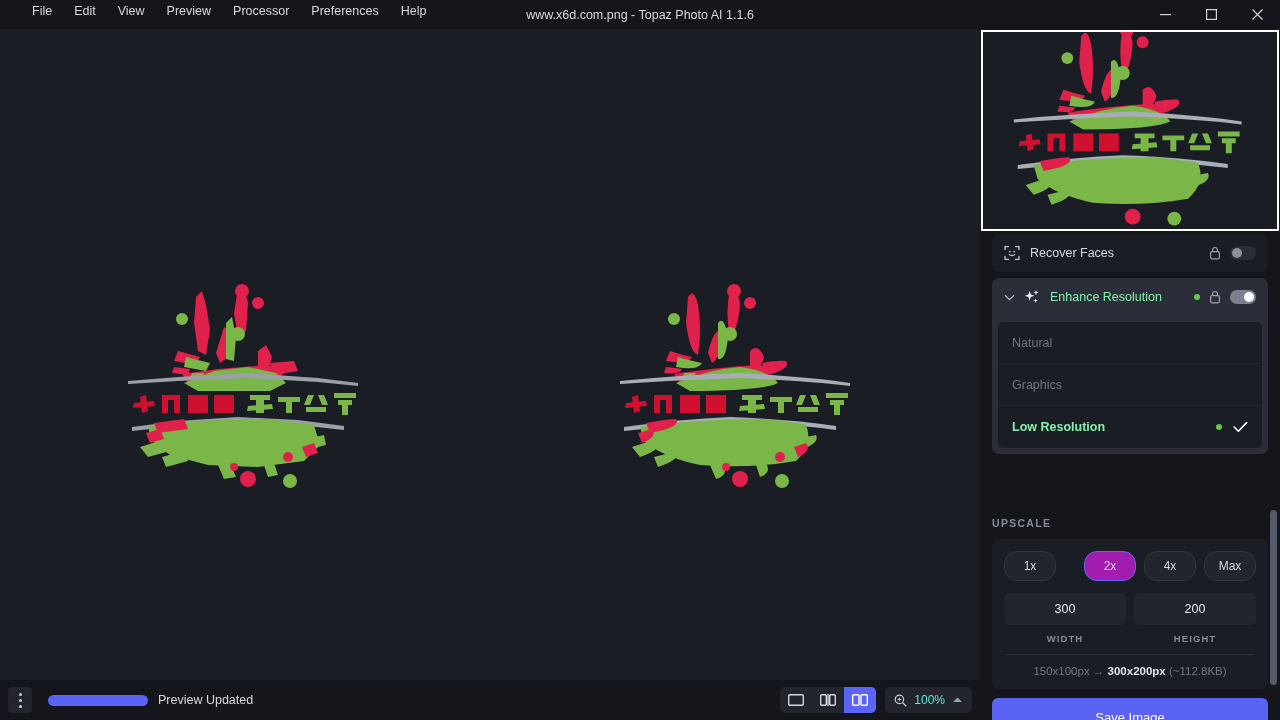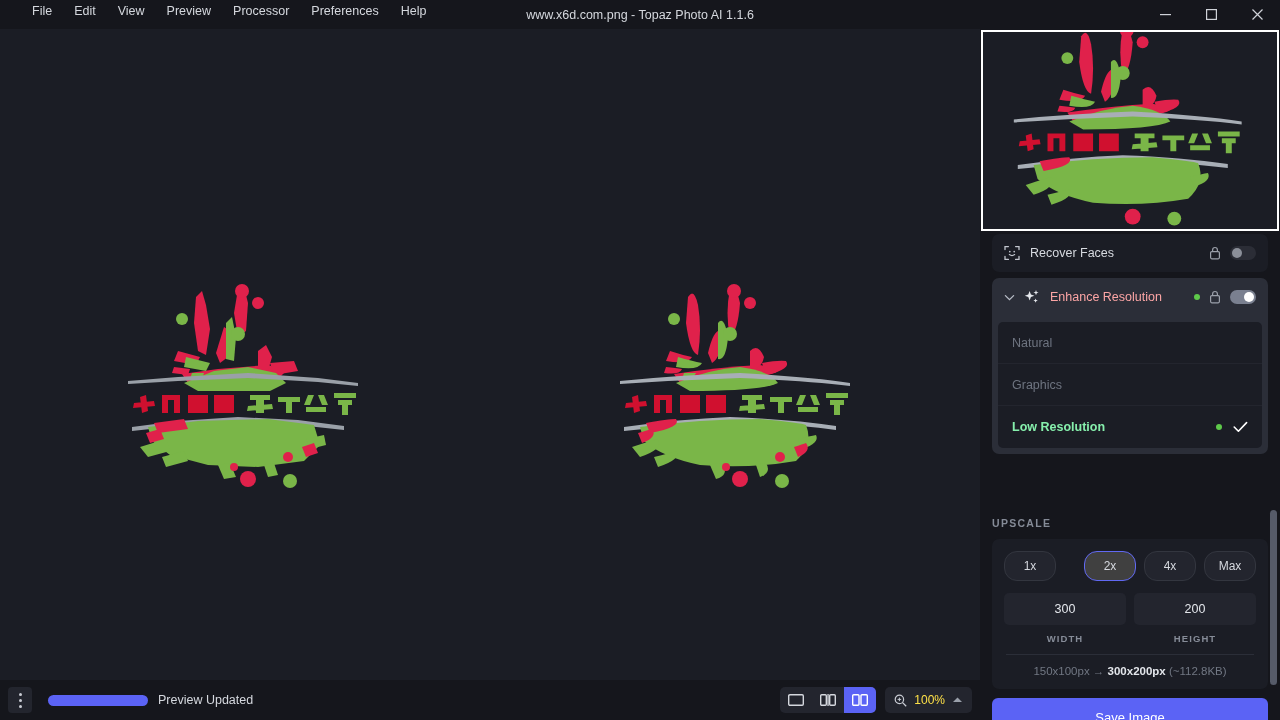--- a/index.html
+++ b/index.html
@@ -76,21 +76,21 @@
   .vbtn {
     width: 32px; height: 26px; display: flex; align-items: center; justify-content: center;
     cursor: pointer;
   }
   .vbtn.active { background: #5b63f5; }
   .zoom-tool {
     position: absolute; right: 8px; top: 7px;
     display: flex; align-items: center; gap: 7px;
     background: #23252e; border-radius: 5px; height: 26px; padding: 0 9px; cursor: pointer;
   }
-  .zoom-pct { font-size: 12px; color: #fde047; }
+  .zoom-pct { font-size: 12px; color: #5eead4; }
 
   
   .panel {
     position: absolute; right: 0; top: 29px; width: 300px; height: 691px;
     background: #15161c;
   }
   .thumb-wrap {
     position: absolute; left: 0; top: 0; width: 300px; height: 203px;
     padding: 0 0 0 0;
   }
@@ -100,21 +100,21 @@
   }
 
   .row-card {
     position: absolute; left: 12px; width: 276px;
     background: #1b1d25; border-radius: 7px;
     display: flex; align-items: center; padding: 0 12px;
   }
   .row-recover { top: 205px; height: 38px; }
   .row-enhance { top: 249px; height: 38px; background: #2b2e38; border-radius: 7px 7px 0 0; }
   .row-label { font-size: 12.5px; color: #d7dae0; }
-  .row-label.on { color: #fca5a5; }
+  .row-label.on { color: #86efac; }
   .row-right { margin-left: auto; display: flex; align-items: center; gap: 9px; }
   .dot-green { width: 6px; height: 6px; border-radius: 50%; background: #5ec94a; display: block; }
 
   .toggle {
     width: 26px; height: 14px; border-radius: 8px; position: relative; cursor: pointer;
   }
   .toggle.off { background: #2b2d36; }
   .toggle.on  { background: #7a8090; }
   .toggle i {
     position: absolute; top: 2px; width: 10px; height: 10px; border-radius: 50%;
@@ -146,21 +146,21 @@
     position: absolute; left: 12px; top: 510px; width: 276px;
     background: #1b1d25; border-radius: 7px; padding: 12px;
   }
   .scale-row { display: flex; gap: 8px; }
   .scale-btn {
     flex: 1; height: 30px; border-radius: 13px; background: #23252e;
     border: 1px solid #33363f;
     display: flex; align-items: center; justify-content: center;
     font-size: 12px; color: #d5d8de; cursor: pointer;
   }
-  .scale-btn.active { border: 1px solid #6169f3; background: #404040; margin-left: 20px; }
+  .scale-btn.active { border: 1px solid #6169f3; background: #a21caf; margin-left: 20px; }
 
   .dim-row { display: flex; gap: 8px; margin-top: 12px; }
   .dim-col { flex: 1; }
   .dim-input {
     height: 32px; border-radius: 5px; background: #23252e;
     display: flex; align-items: center; justify-content: center;
     font-size: 12.5px; color: #e3e6eb; cursor: text;
   }
   .dim-cap {
     text-align: center; margin-top: 8px;

